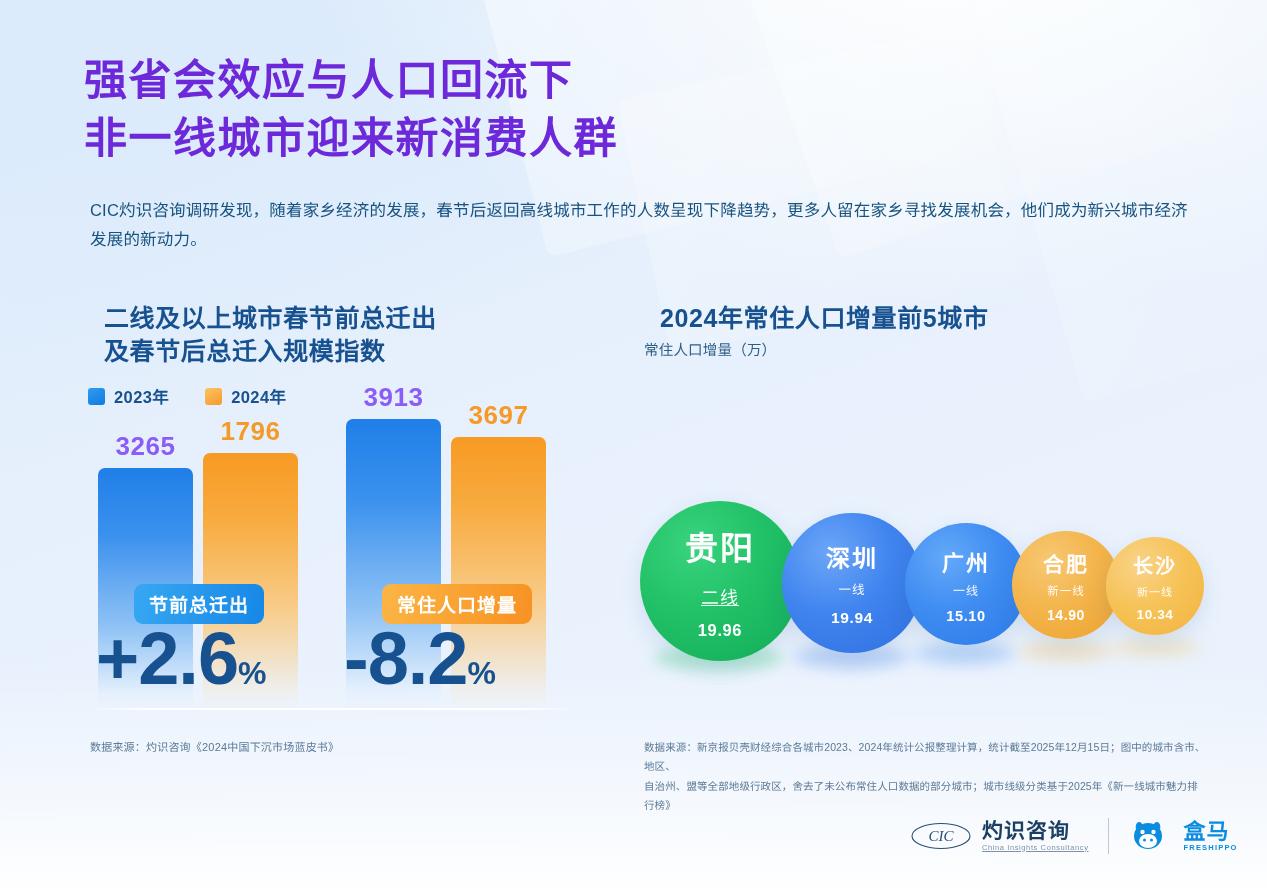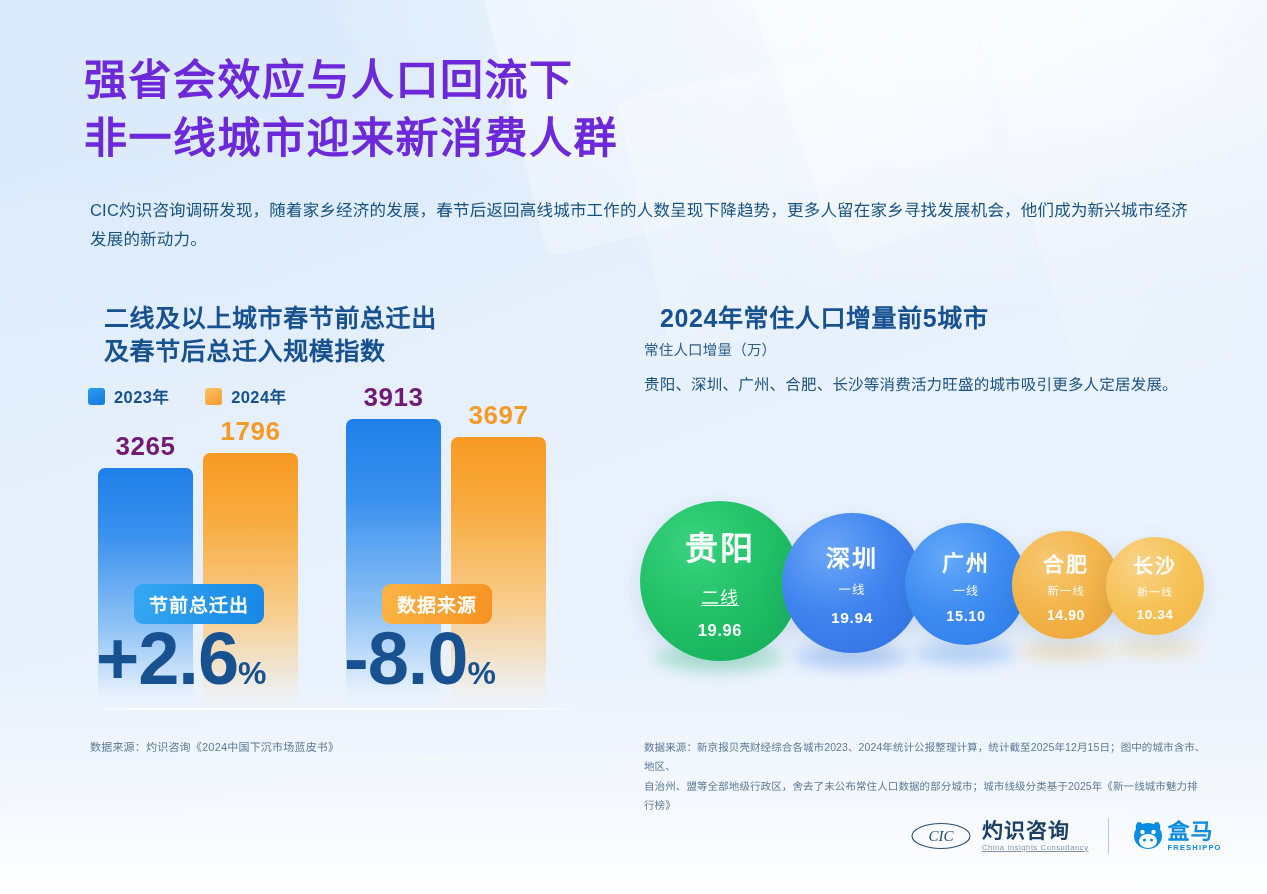--- a/index.html
+++ b/index.html
@@ -145,21 +145,21 @@
     background: linear-gradient(to bottom, #f79a23 0%, #f8ab3f 26%, #f8cd8c 62%, rgba(250,227,192,0.3) 92%, rgba(240,240,240,0) 100%);
   }
   .bar-value {
     position: absolute;
     width: 95px;
     text-align: center;
     font-size: 26px;
     font-weight: 700;
     letter-spacing: .5px;
   }
-  .bar-value.blue { left: 0; color: #701a75; }
+  .bar-value.blue { left: 0; color: #8b5cf6; }
   .bar-value.orange { left: 105px; color: #f59a29; }
 
   .badge {
     position: absolute;
     padding: 6px 15px 7px;
     border-radius: 9px;
     color: #ffffff;
     font-size: 19px;
     font-weight: 700;
     letter-spacing: 1px;
@@ -228,21 +228,21 @@
     letter-spacing: .1px;
   }
 
   
   .footer { position: absolute; left: 910px; top: 818px; display: flex; align-items: center; gap: 20px; }
   .logo-cic { display: flex; align-items: center; gap: 10px; }
   .cic-mark { width: 62px; height: 30px; }
   .cic-text-cn { color: #1b3f63; font-size: 21px; font-weight: 700; letter-spacing: 1px; line-height: 1.05; }
   .cic-text-en { color: #7d93a8; font-size: 7.5px; letter-spacing: .6px; text-decoration: underline; }
   .divider { width: 1px; height: 36px; background: #b9c9da; }
-  .logo-hema { display: flex; align-items: center; gap: 0; }
+  .logo-hema { display: flex; align-items: center; gap: 16px; }
   .hema-text-cn { color: #0a8ce0; font-size: 22px; font-weight: 700; letter-spacing: 1px; line-height: 1.05; }
   .hema-text-en { color: #0a8ce0; font-size: 7.5px; font-weight: 700; letter-spacing: 1.2px; }
 </style>
 </head>
 <body>
 
 <div class="bg"></div>
 <div class="bg-shape shape-a"></div>
 <div class="bg-shape shape-b"></div>
 <div class="bg-shape shape-c"></div>
@@ -282,34 +282,33 @@
       <div class="pct" style="left:-2px;bottom:12px;">
         <span class="num">+2.6</span><span class="sym">%</span>
       </div>
     </div>
 
     <div class="bar-group g2">
       <div class="bar-value blue" style="bottom:295px;">3913</div>
       <div class="bar-value orange" style="bottom:277px;left:105px;">3697</div>
       <div class="bar blue" style="height:289px;"></div>
       <div class="bar orange" style="height:271px;"></div>
-      <div class="badge orange" style="left:36px;bottom:84px;">数据来源</div>
+      <div class="badge orange" style="left:36px;bottom:84px;">常住人口增量</div>
       <div class="pct" style="left:-2px;bottom:12px;">
-        <span class="num">-8.0</span><span class="sym">%</span>
+        <span class="num">-8.2</span><span class="sym">%</span>
       </div>
     </div>
   </div>
 
   <div class="source-left">数据来源：灼识咨询《2024中国下沉市场蓝皮书》</div>
 
   <div class="right-panel">
     <div class="sec-title">2024年常住人口增量前5城市</div>
     <div class="sec-sub">常住人口增量（万）</div>
   </div>
-  <div class="right-desc sec-desc">贵阳、深圳、广州、合肥、长沙等消费活力旺盛的城市吸引更多人定居发展。</div>
 
   <div class="bubbles">
     <div class="reflection" style="left:14px;  top:150px; width:130px; height:26px; background:#3fd07f;"></div>
     <div class="reflection" style="left:152px; top:150px; width:118px; height:24px; background:#5a95f2;"></div>
     <div class="reflection" style="left:272px; top:148px; width:104px; height:22px; background:#5a9df4;"></div>
     <div class="reflection" style="left:378px; top:146px; width:96px;  height:20px; background:#f5bd5f;"></div>
     <div class="reflection" style="left:472px; top:144px; width:88px;  height:18px; background:#f7c96e;"></div>
 
     <div class="bubble" style="left:0px;   top:6px;  width:160px; height:160px; background:radial-gradient(circle at 34% 28%, #3ad37e 0%, #22c268 42%, #12ac57 100%);">
       <span class="city" style="font-size:33px;">贵阳</span>

